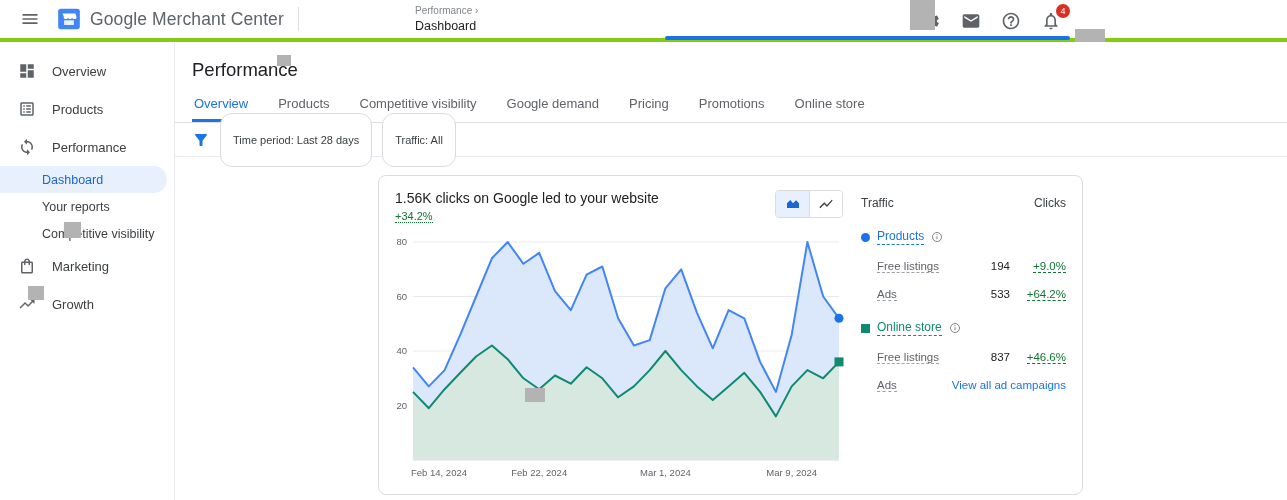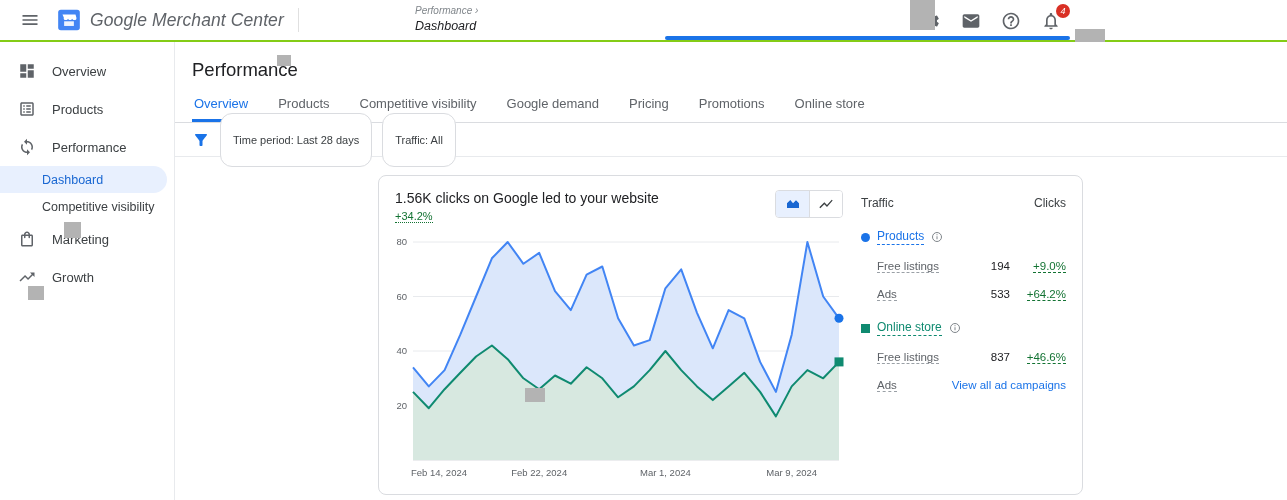--- a/index.html
+++ b/index.html
@@ -1,21 +1,21 @@
 <!DOCTYPE html>
 <html><head>
 <meta charset="utf-8">
 <style>
   * { margin:0; padding:0; box-sizing:border-box; }
   html,body { background:#fff; }
   body { font-family:"Liberation Sans", sans-serif; color:#202124; }
   .app { position:relative; width:1287px; height:500px; background:#fff; overflow:hidden; }
 
   
-  .topbar { position:relative; height:42px; display:flex; align-items:center; padding:0 16px; border-bottom:2px solid #84cc16; background:#fff; z-index:2;font-style:italic; }
+  .topbar { position:relative; height:42px; display:flex; align-items:center; padding:0 16px; border-bottom:4px solid #84cc16; background:#fff; z-index:2; }
   .icon-btn { border:none; background:none; cursor:pointer; display:flex; align-items:center; justify-content:center; width:28px; height:28px; padding:0; }
   .icon-btn svg { width:20px; height:20px; fill:#5f6368; }
   .hamburger { margin-right:12px; }
   .logo-wrap { display:flex; align-items:center; gap:8px; cursor:pointer; }
   .logo-wrap svg { width:26px; height:26px; }
   .brand { font-size:17.5px; color:#5f6368; white-space:nowrap; letter-spacing:.1px; }
   .brand .g { margin-right:5px; }
   .logo-divider { width:1px; height:24px; background:#e0e0e0; margin-left:14px; }
   .breadcrumb { position:absolute; left:415px; top:5px; }
   .bc-parent { font-size:10px; color:#80868b; }
@@ -152,20 +152,23 @@
         <span>Products</span>
       </div>
       <div class="side-item">
         <svg viewBox="0 0 24 24">
             <path d="M12 4V1L8 5l4 4V6c3.31 0 6 2.69 6 6 0 1.01-.25 1.97-.7 2.8l1.46 1.46A7.93 7.93 0 0 0 20 12c0-4.42-3.58-8-8-8zm0 14c-3.31 0-6-2.69-6-6 0-1.01.25-1.97.7-2.8L5.24 7.74A7.93 7.93 0 0 0 4 12c0 4.42 3.58 8 8 8v3l4-4-4-4v3z"></path>
           </svg>
         <span>Performance</span>
       </div>
       <div class="side-sub active">
         <span>Dashboard</span>
+      </div>
+      <div class="side-sub">
+        <span>Your reports</span>
       </div>
       <div class="side-sub">
         <span>Competitive visibility</span>
       </div>
       <div class="side-item">
         <svg viewBox="0 0 24 24">
             <path d="M18 6h-2c0-2.21-1.79-4-4-4S8 3.79 8 6H6c-1.1 0-2 .9-2 2v12c0 1.1.9 2 2 2h12c1.1 0 2-.9 2-2V8c0-1.1-.9-2-2-2zm-6-2c1.1 0 2 .9 2 2h-4c0-1.1.9-2 2-2zm6 16H6V8h2v2c0 .55.45 1 1 1s1-.45 1-1V8h4v2c0 .55.45 1 1 1s1-.45 1-1V8h2v12z"></path>
           </svg>
         <span>Marketing</span>
       </div>

